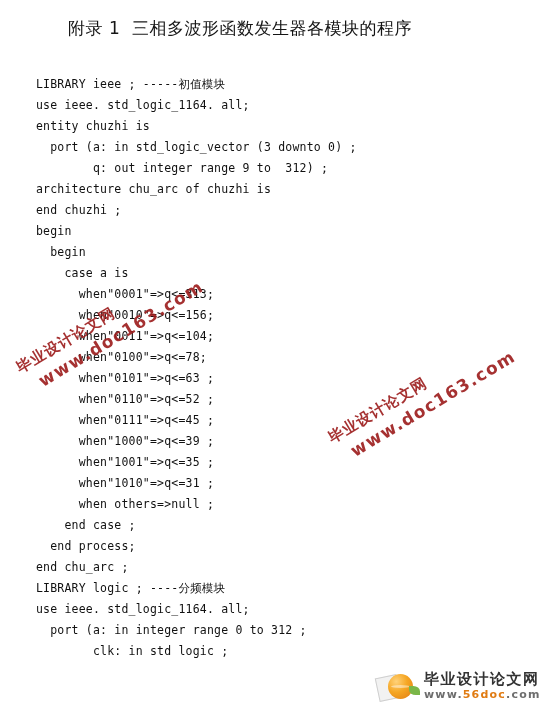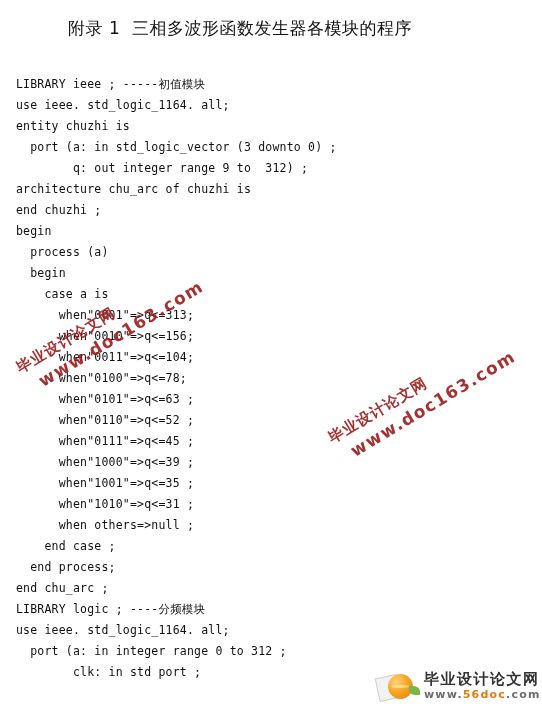--- a/index.html
+++ b/index.html
@@ -30,21 +30,21 @@
     font-weight: 500;
     letter-spacing: 0.5px;
     color: #141414;
     white-space: pre;
   }
 
   
   .code-block {
     position: absolute;
     top: 74px;
-    left: 16px;
+    left: 36px;
     width: 420px;
   }
   .code-line {
     height: 21px;
     line-height: 21px;
     font-family: "DejaVu Sans Mono", "Liberation Mono", monospace;
     font-size: 11.5px;
     color: #111111;
     white-space: pre;
     letter-spacing: 0.2px;
@@ -163,41 +163,40 @@
 
   <div class="code-block">
       <div class="code-line">LIBRARY ieee ; -----初值模块</div>
       <div class="code-line">use ieee. std_logic_1164. all;</div>
       <div class="code-line">entity chuzhi is</div>
       <div class="code-line">  port (a: in std_logic_vector (3 downto 0) ;</div>
       <div class="code-line">        q: out integer range 9 to  312) ;</div>
       <div class="code-line">architecture chu_arc of chuzhi is</div>
       <div class="code-line">end chuzhi ;</div>
       <div class="code-line">begin</div>
-      <div class="code-line">  process (a)</div>
       <div class="code-line">  begin</div>
       <div class="code-line">    case a is</div>
       <div class="code-line">      when"0001"=&gt;q&lt;=313;</div>
       <div class="code-line">      when"0010"=&gt;q&lt;=156;</div>
       <div class="code-line">      when"0011"=&gt;q&lt;=104;</div>
       <div class="code-line">      when"0100"=&gt;q&lt;=78;</div>
       <div class="code-line">      when"0101"=&gt;q&lt;=63 ;</div>
       <div class="code-line">      when"0110"=&gt;q&lt;=52 ;</div>
       <div class="code-line">      when"0111"=&gt;q&lt;=45 ;</div>
       <div class="code-line">      when"1000"=&gt;q&lt;=39 ;</div>
       <div class="code-line">      when"1001"=&gt;q&lt;=35 ;</div>
       <div class="code-line">      when"1010"=&gt;q&lt;=31 ;</div>
       <div class="code-line">      when others=&gt;null ;</div>
       <div class="code-line">    end case ;</div>
       <div class="code-line">  end process;</div>
       <div class="code-line">end chu_arc ;</div>
       <div class="code-line">LIBRARY logic ; ----分频模块</div>
       <div class="code-line">use ieee. std_logic_1164. all;</div>
       <div class="code-line">  port (a: in integer range 0 to 312 ;</div>
-      <div class="code-line">        clk: in std port ;</div>
+      <div class="code-line">        clk: in std logic ;</div>
     </div>
 
   <div class="watermark wm-cn wm-a1">毕业设计论文网</div>
   <div class="watermark wm-url wm-a2">www.doc163.com</div>
 
   <div class="watermark wm-cn wm-b1">毕业设计论文网</div>
   <div class="watermark wm-url wm-b2">www.doc163.com</div>
 
   <div class="site-logo">
     <div class="logo-mark">

